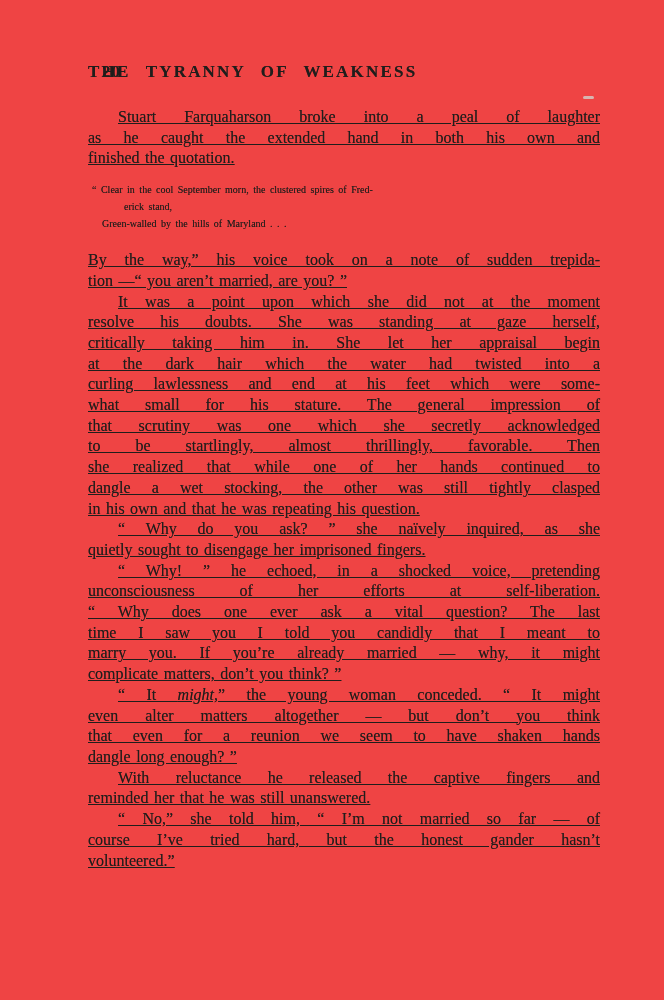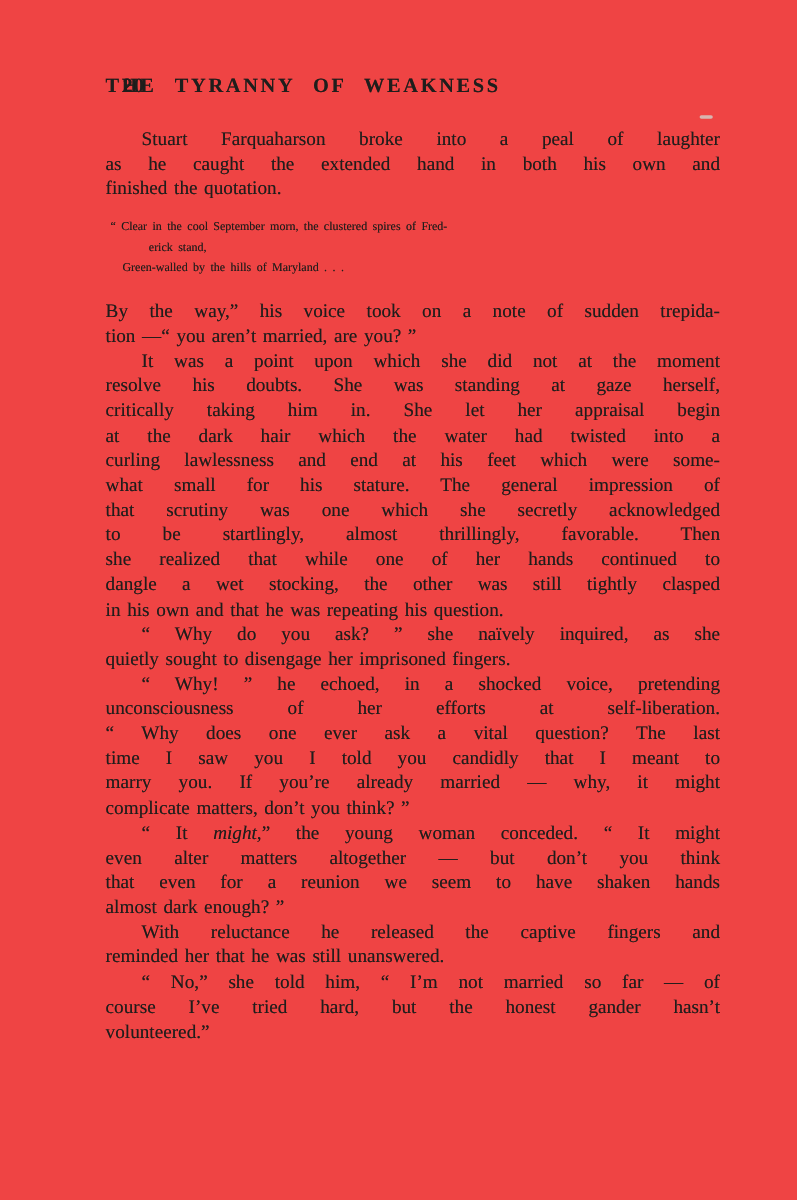--- a/index.html
+++ b/index.html
@@ -37,21 +37,21 @@
   }
   .text-block {
     position: absolute;
     top: 107px;
     left: 88px;
     width: 512px;
     font-size: 16px;
     line-height: 20.7px;
     word-spacing: 1.5px;
   }
-  .para { margin: 0; }
+  .para { margin: 0; text-decoration: underline; }
   .line {
     text-align: justify;
     text-align-last: justify;
     white-space: normal;
   }
   .line.last {
     text-align: left;
     text-align-last: auto;
   }
   .ind { text-indent: 30px; }
@@ -133,21 +133,21 @@
       <div class="line">“ Why does one ever ask a vital question? The last</div>
       <div class="line">time I saw you I told you candidly that I meant to</div>
       <div class="line">marry you. If you’re already married — why, it might</div>
       <div class="line last">complicate matters, don’t you think? ”</div>
     </div>
 
     <div class="para">
       <div class="line ind"><span>“ It </span><span class="em-word">might,</span><span>” the young woman conceded. “ It might</span></div>
       <div class="line">even alter matters altogether — but don’t you think</div>
       <div class="line">that even for a reunion we seem to have shaken hands</div>
-      <div class="line last">almost dark enough? ”</div>
+      <div class="line last">dangle long enough? ”</div>
     </div>
 
     <div class="para">
       <div class="line ind">With reluctance he released the captive fingers and</div>
       <div class="line last">reminded her that he was still unanswered.</div>
     </div>
 
     <div class="para">
       <div class="line ind">“ No,” she told him, “ I’m not married so far — of</div>
       <div class="line">course I’ve tried hard, but the honest gander hasn’t</div>

